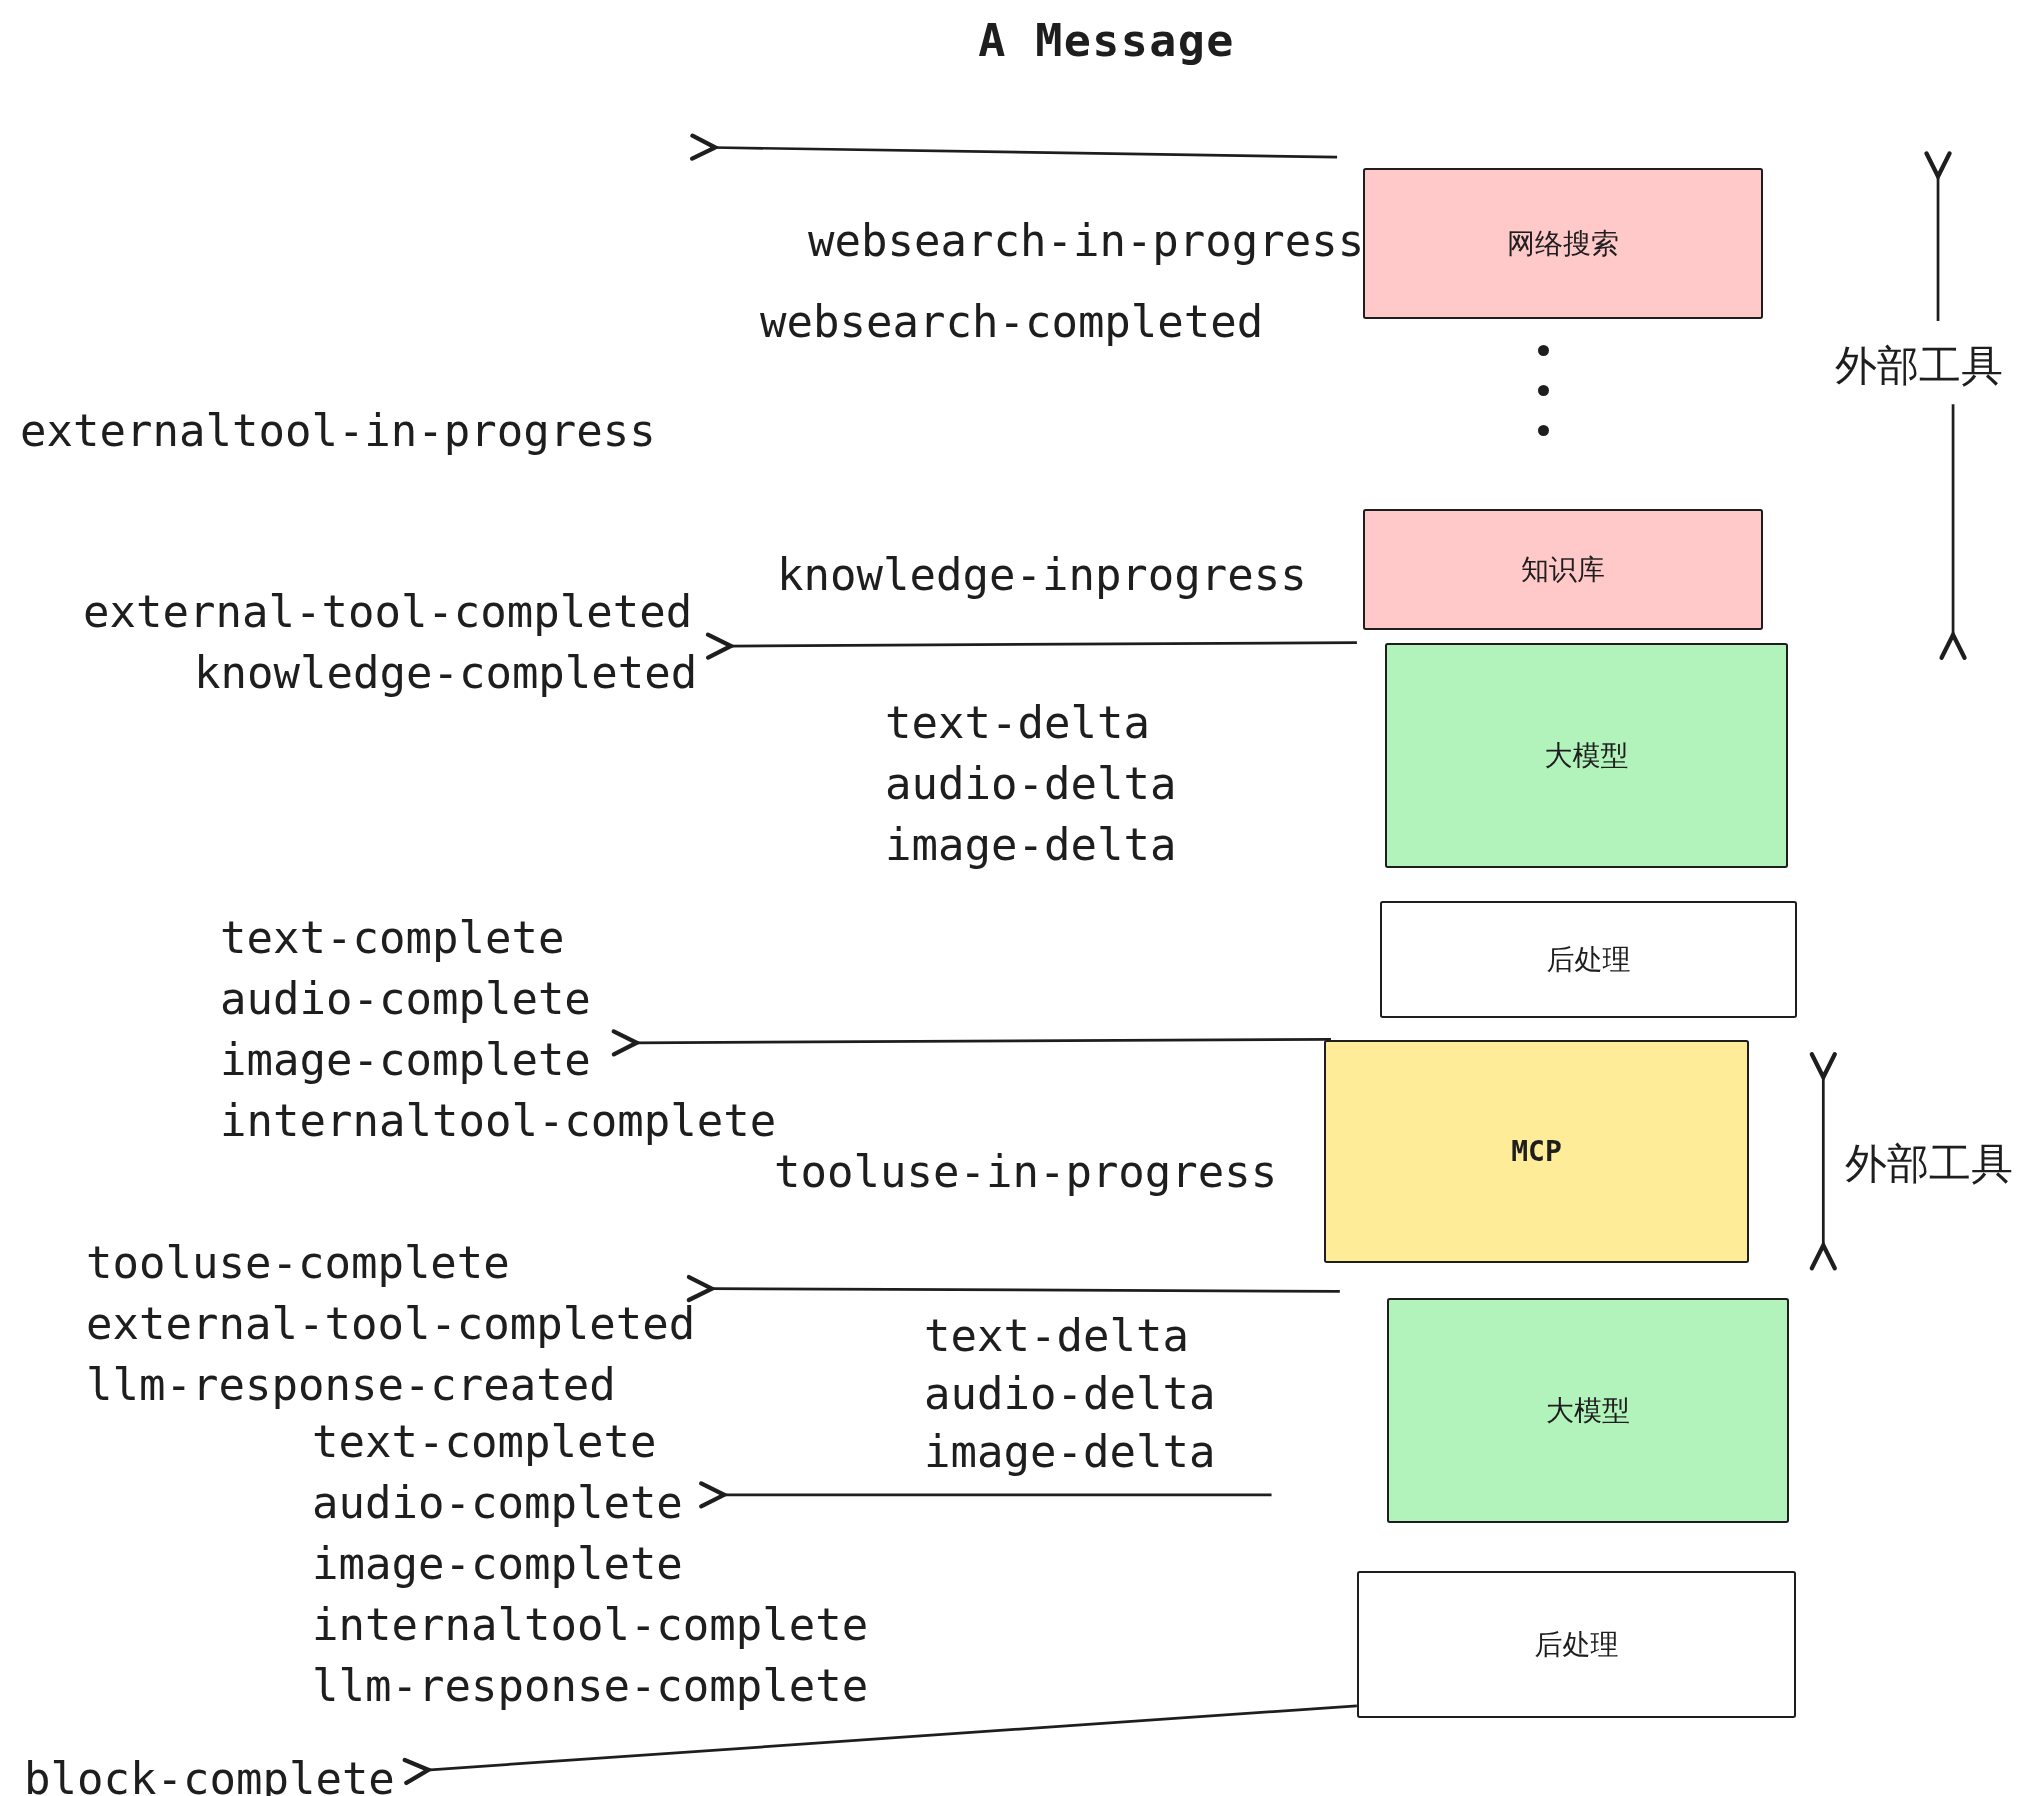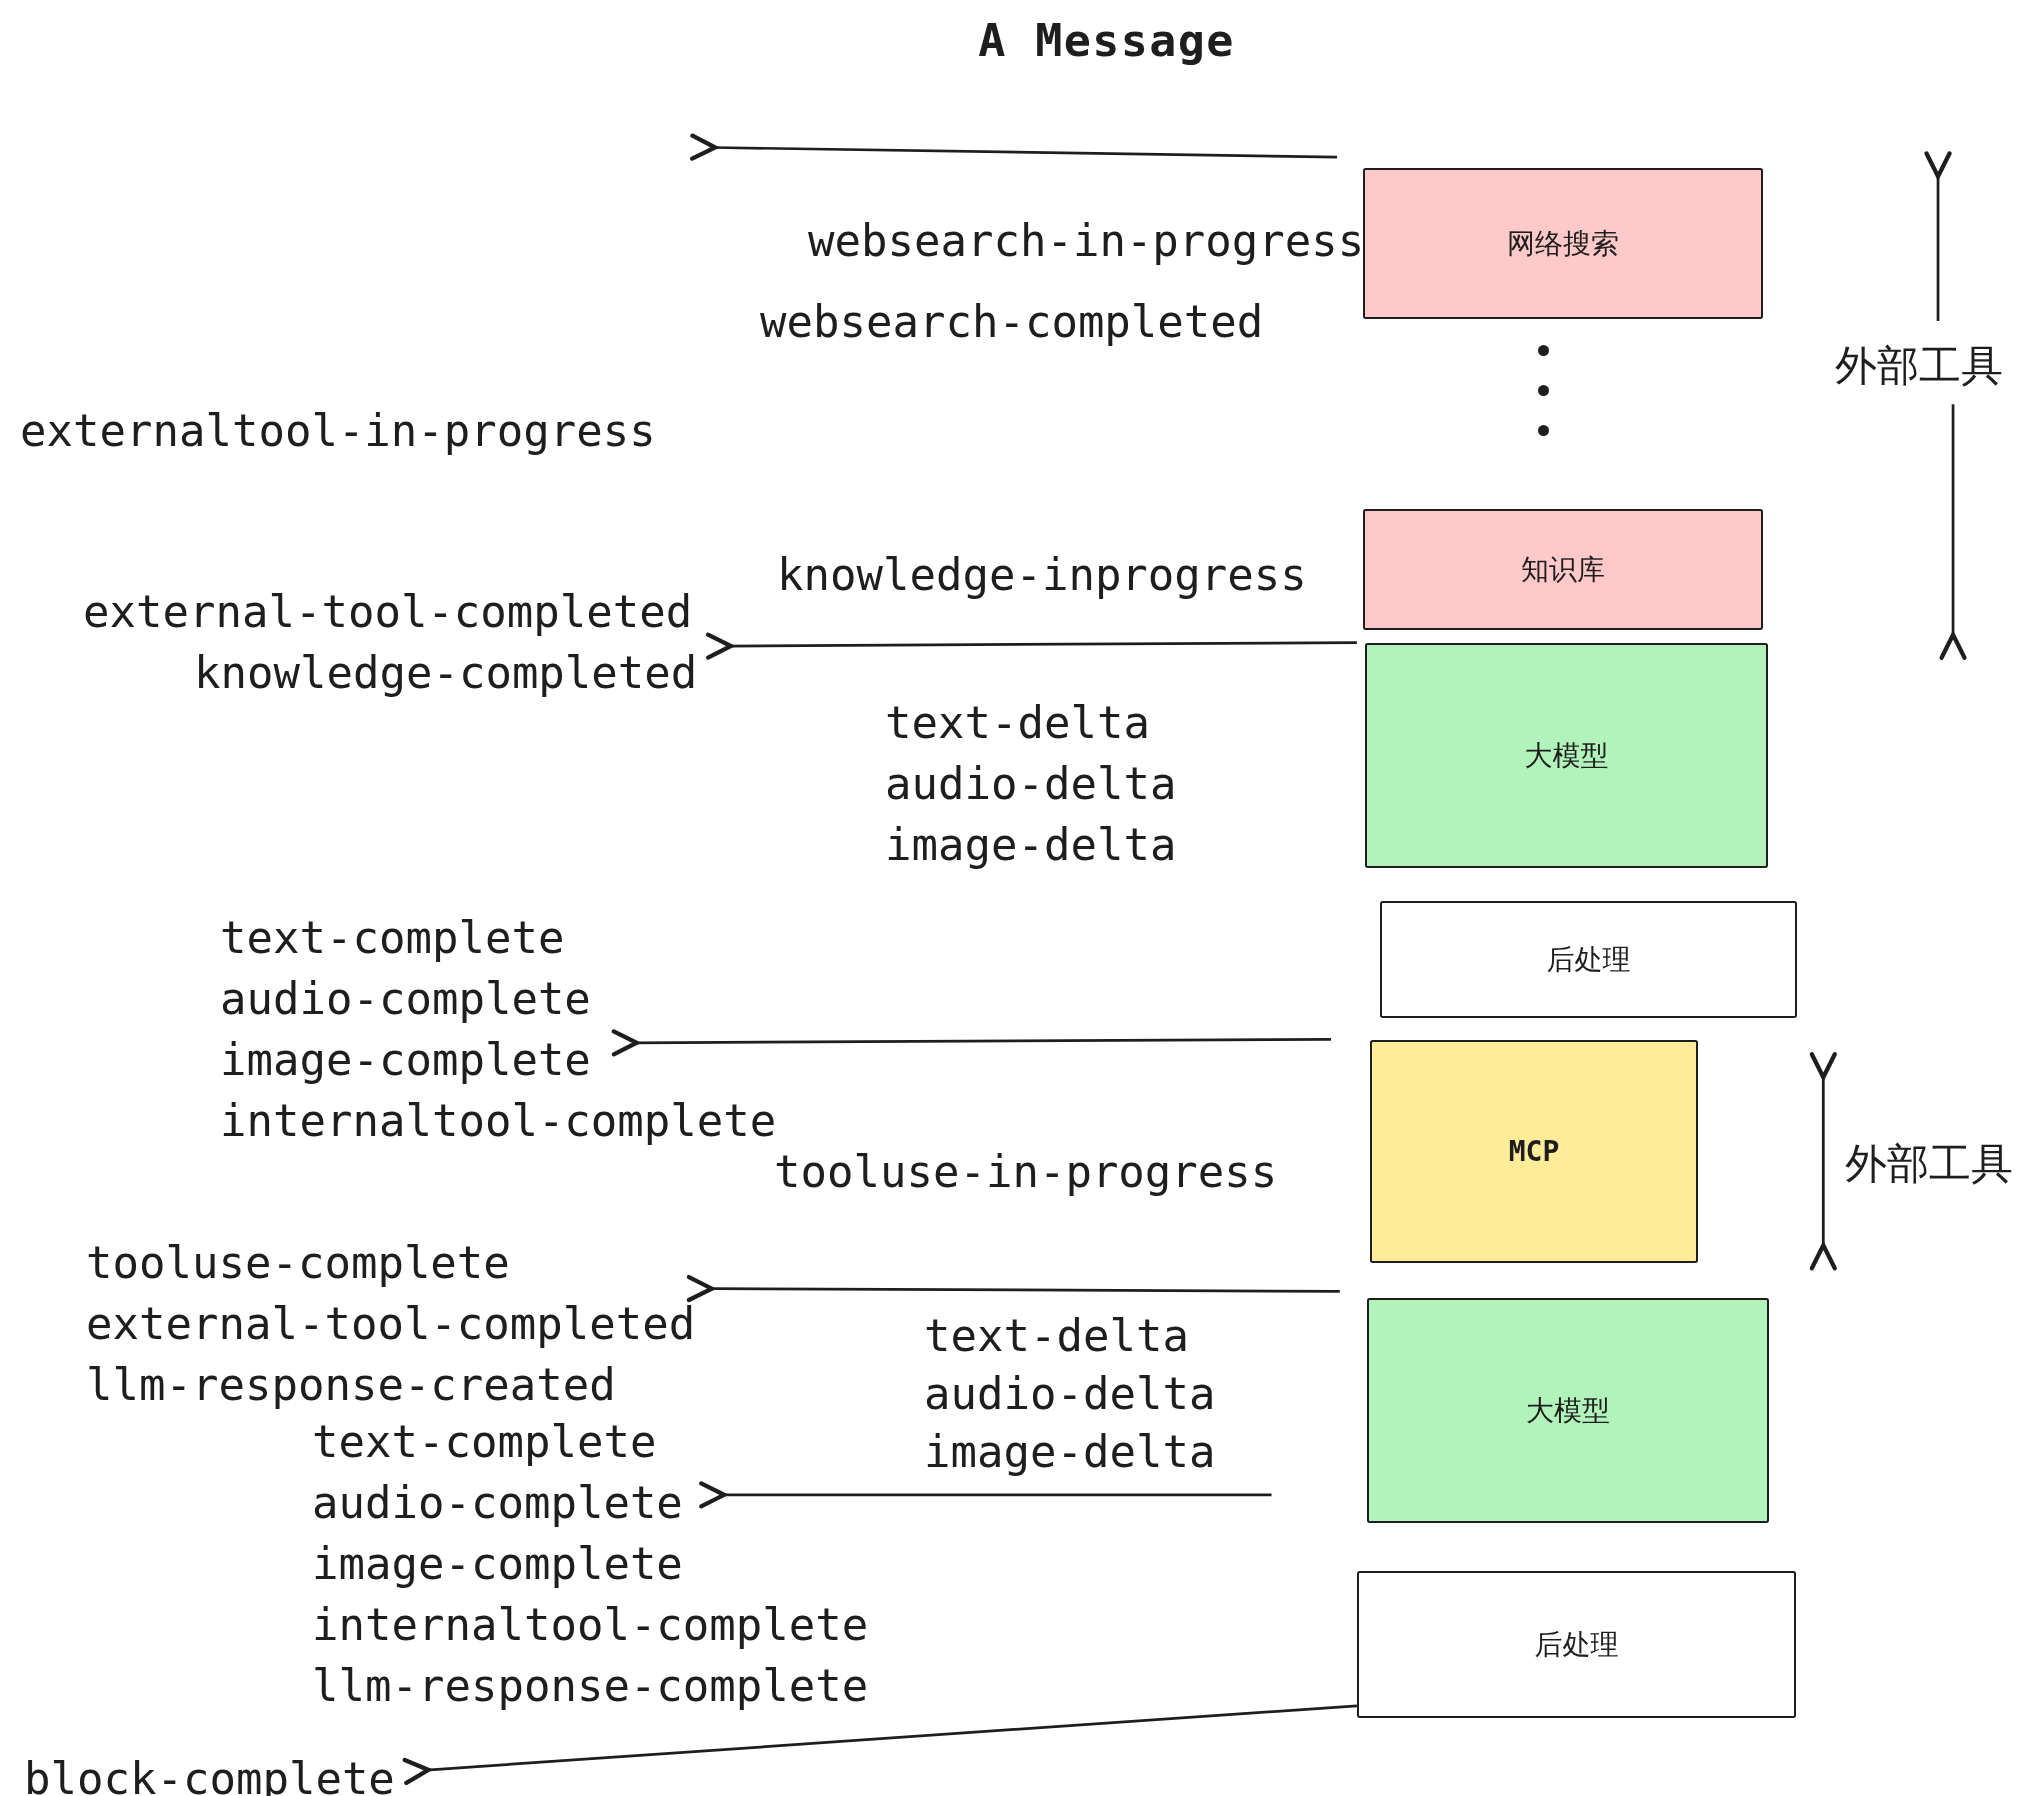--- a/index.html
+++ b/index.html
@@ -41,21 +41,21 @@
     border-radius: 2.7px;
     display: flex;
     align-items: center;
     justify-content: center;
     font-size: 28px;
     font-family: "DejaVu Sans", "Liberation Sans", sans-serif;
     z-index: 2;
     box-sizing: border-box;
   }
   .box.pink   { background: var(--c-pink,   #ffc9c9); }
-  .box.green  { background: var(--c-green,  #b2f2bb); }
+  .box.green  { background: var(--c-green,  #b2f2bb); margin-left: 20px; }
   .box.yellow { background: var(--c-yellow, #ffec99); }
   .box.white  { background: var(--c-white,  #ffffff); }
   .box .mcp-label { font-family: "DejaVu Sans Mono", "Liberation Mono", monospace; font-weight: bold; }
   .dots { position: absolute; left: 1538px; top: 345px; z-index: 2; }
   .dots i {
     display: block;
     width: 11px; height: 11px;
     border-radius: 50%;
     background: #1e1e1e;
     margin: 0 0 29px 0;
@@ -110,21 +110,21 @@
   </div>
 
   <div class="box green" style="left:1365px; top:643px; width:403px; height:225px;">
     <span>大模型</span>
   </div>
 
   <div class="box white" style="left:1380px; top:901px; width:417px; height:117px;">
     <span>后处理</span>
   </div>
 
-  <div class="box yellow" style="left:1370px; top:1040px; width:328px; height:223px;">
+  <div class="box yellow" style="left:1324px; top:1040px; width:425px; height:223px;">
     <span class="mcp-label">MCP</span>
   </div>
 
   <div class="box green" style="left:1367px; top:1298px; width:402px; height:225px;">
     <span>大模型</span>
   </div>
 
   <div class="box white" style="left:1357px; top:1571px; width:439px; height:147px;">
     <span>后处理</span>
   </div>

